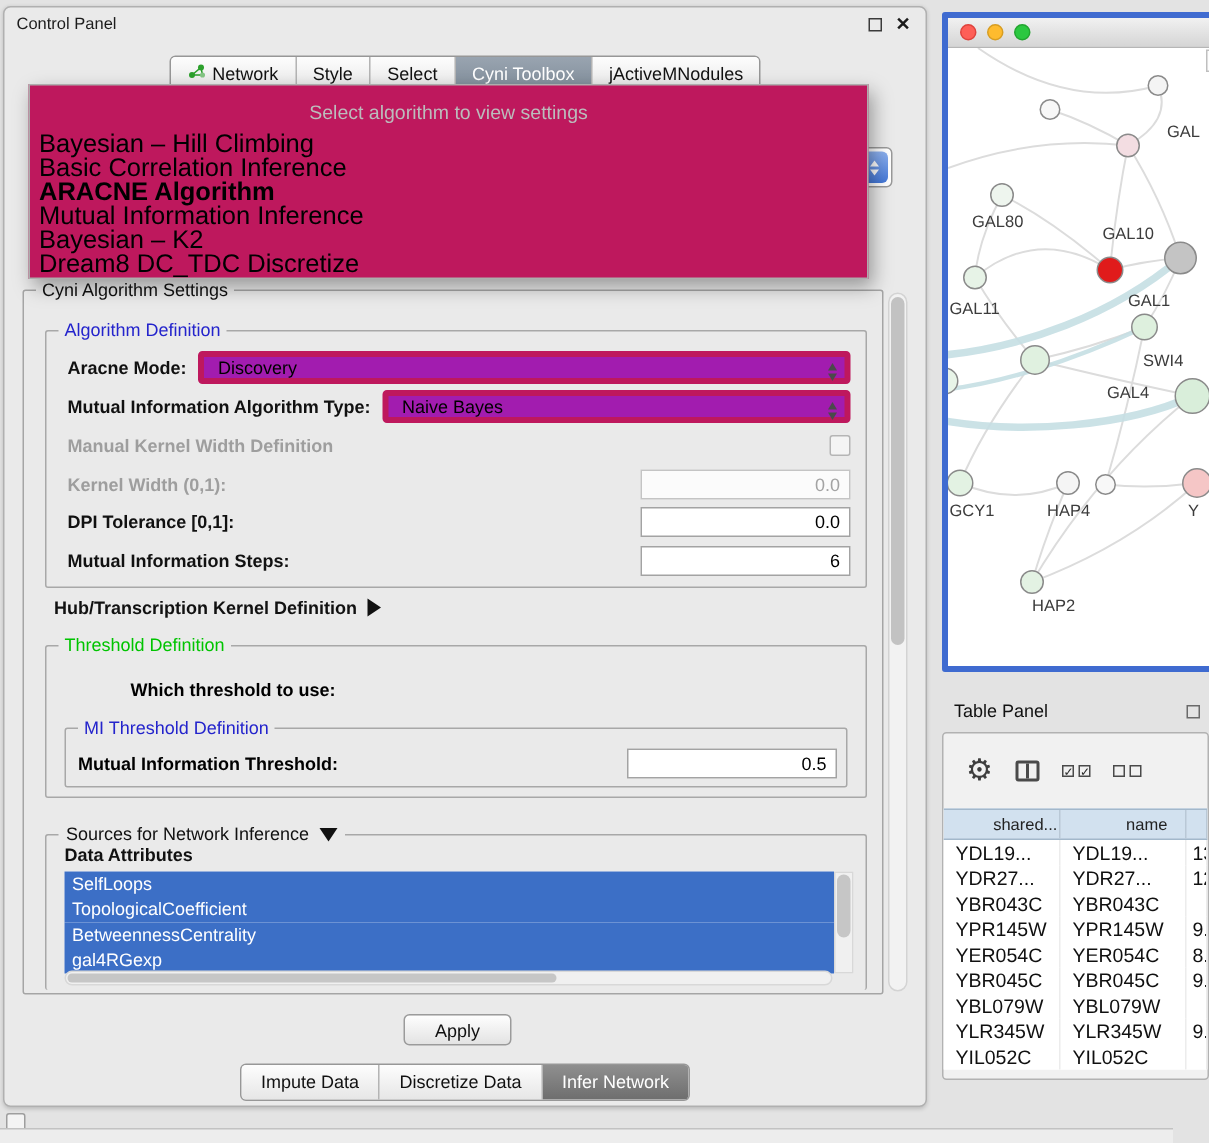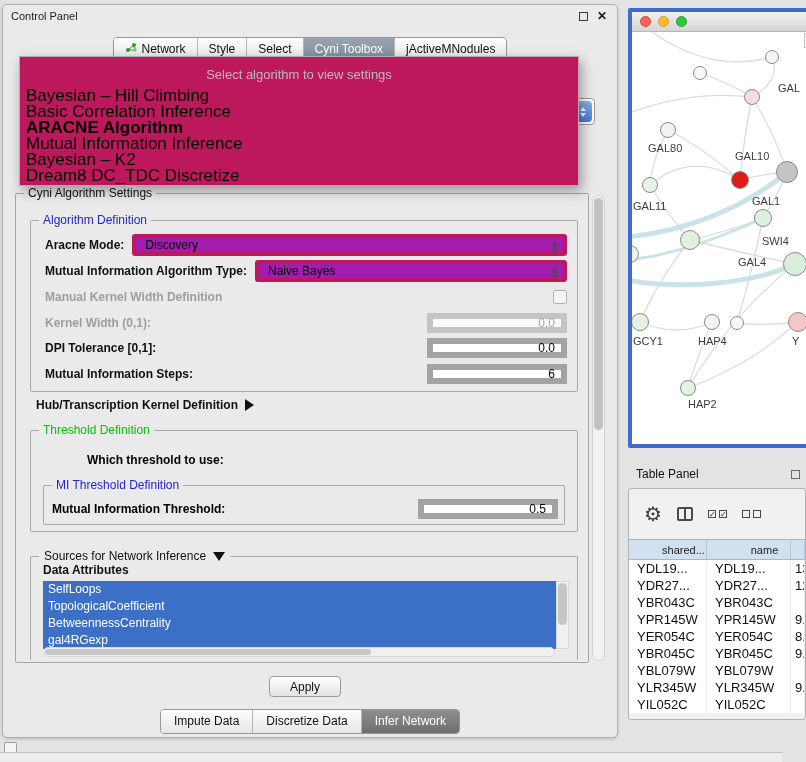--- a/index.html
+++ b/index.html
@@ -54,21 +54,21 @@
   .row label { font-size:12px; font-weight:bold; color:#111; white-space:nowrap; }
   label.disabled { color:#9e9e9e; }
   .flex-spacer { flex:1; }
 
   .combo { margin-left:8px; flex:1; position:relative; height:22px; background:#a21caf; border:4px solid #be185d;
     border-radius:3px; display:flex; align-items:center; padding:0 22px 0 9px; font-size:12px; color:#000; }
   .combo-arrows { position:absolute; right:5px; top:4px; display:flex; flex-direction:column; align-items:center; gap:2px; }
   .arr-up { width:0;height:0;border-left:3.5px solid transparent;border-right:3.5px solid transparent;border-bottom:5px solid #4a4a4a; }
   .arr-down { width:0;height:0;border-left:3.5px solid transparent;border-right:3.5px solid transparent;border-top:5px solid #4a4a4a; }
 
-  .numfield { width:140px; height:20px; border:6px solid #a3a3a3; background:#fff; font-size:12px; color:#000;
+  .numfield { width:140px; height:20px; border:1px solid #a3a3a3; background:#fff; font-size:12px; color:#000;
     display:flex; align-items:center; justify-content:flex-end; padding-right:6px; }
   .numfield.disabled { border-color:#c4c4c4; background:#fbfbfb; color:#a3a3a3; }
   .checkbox { width:14px; height:14px; border:1px solid #b5b5b5; background:#f4f4f4; border-radius:2px; }
 
   .hub-row { position:absolute; left:20px; top:204px; display:flex; align-items:center; gap:7px;
     font-size:12px; font-weight:bold; color:#111; }
   .tri-right { width:0;height:0;border-top:6px solid transparent;border-bottom:6px solid transparent;border-left:9px solid #111; }
   .tri-down  { width:0;height:0;border-left:6px solid transparent;border-right:6px solid transparent;border-top:9px solid #111; }
 
   .which-row { position:absolute; left:56px; right:40px; top:22px; display:flex; align-items:center; }

